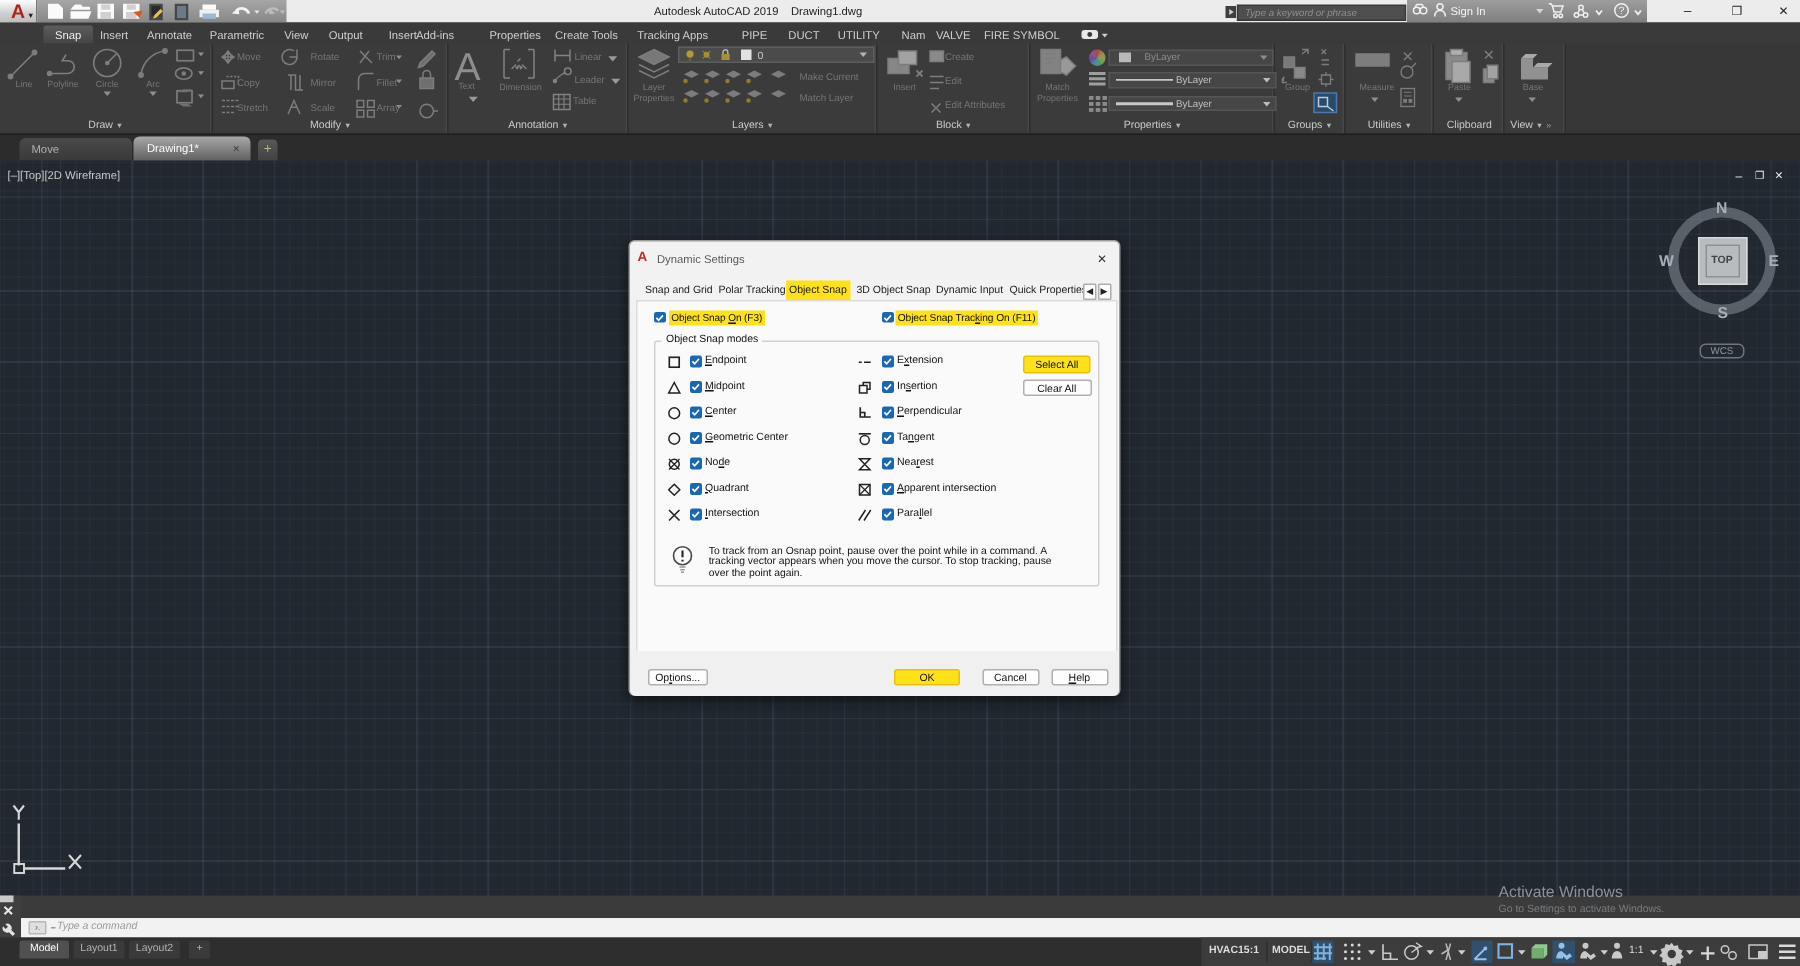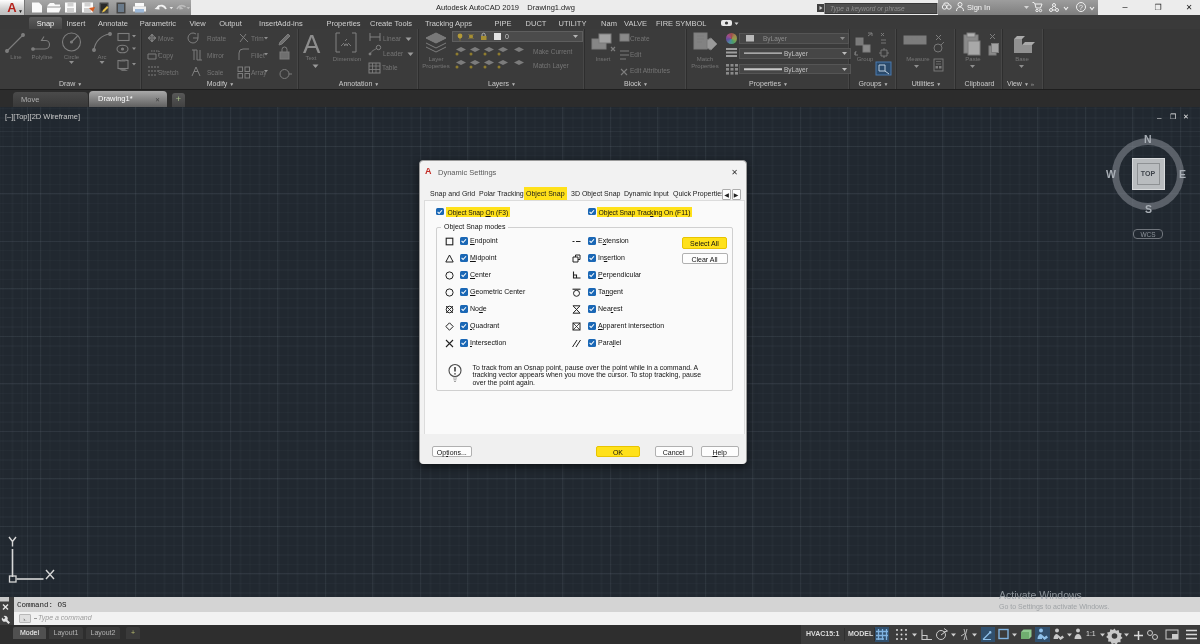--- a/index.html
+++ b/index.html
@@ -704,21 +704,20 @@
 </div>
 
 <div id="cmdzone">
   <div id="cmdside">
     <svg width="14" height="28" viewBox="0 0 14 28">
       <rect x="0" y="0" width="9" height="4.5" fill="#c9c9c9"></rect>
       <path d="M3 7.5 l5 5 M8 7.5 l-5 5" stroke="#e8e8e8" stroke-width="1.4"></path>
       <path d="M3.5 19 a3 3 0 0 1 4 4 l2.5 2.5 -1.5 1.5 -2.5-2.5 a3 3 0 0 1 -4-4 l1.8 1.8 1.5-1.5 z" fill="#e3e3e3"></path>
     </svg>
   </div>
-  <div id="cmdline1">Command: OS</div>
   <div id="cmdline2">
     <div class="ic">›<span style="font-size:5px;">.</span></div>
     <div style="position:absolute;left:19.5px;top:5.5px;width:3px;height:1px;background:#999;"></div>
     <div class="ph">Type a command</div>
   </div>
 </div>
 
 <div id="statusbar">
   <div class="ltab" style="left:13px;width:33px;background:#505050;color:#fff;">Model</div>
   <div class="ltab" style="left:49px;width:34px;">Layout1</div>

